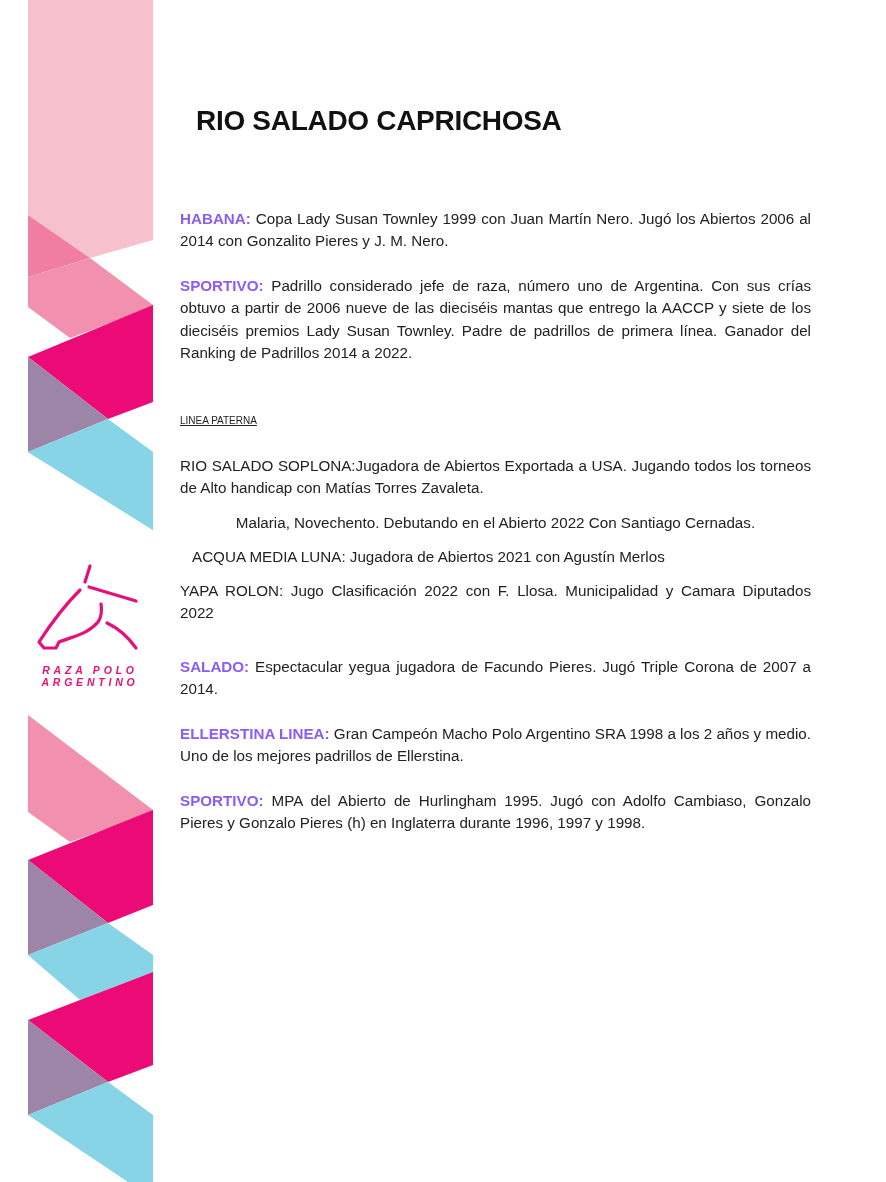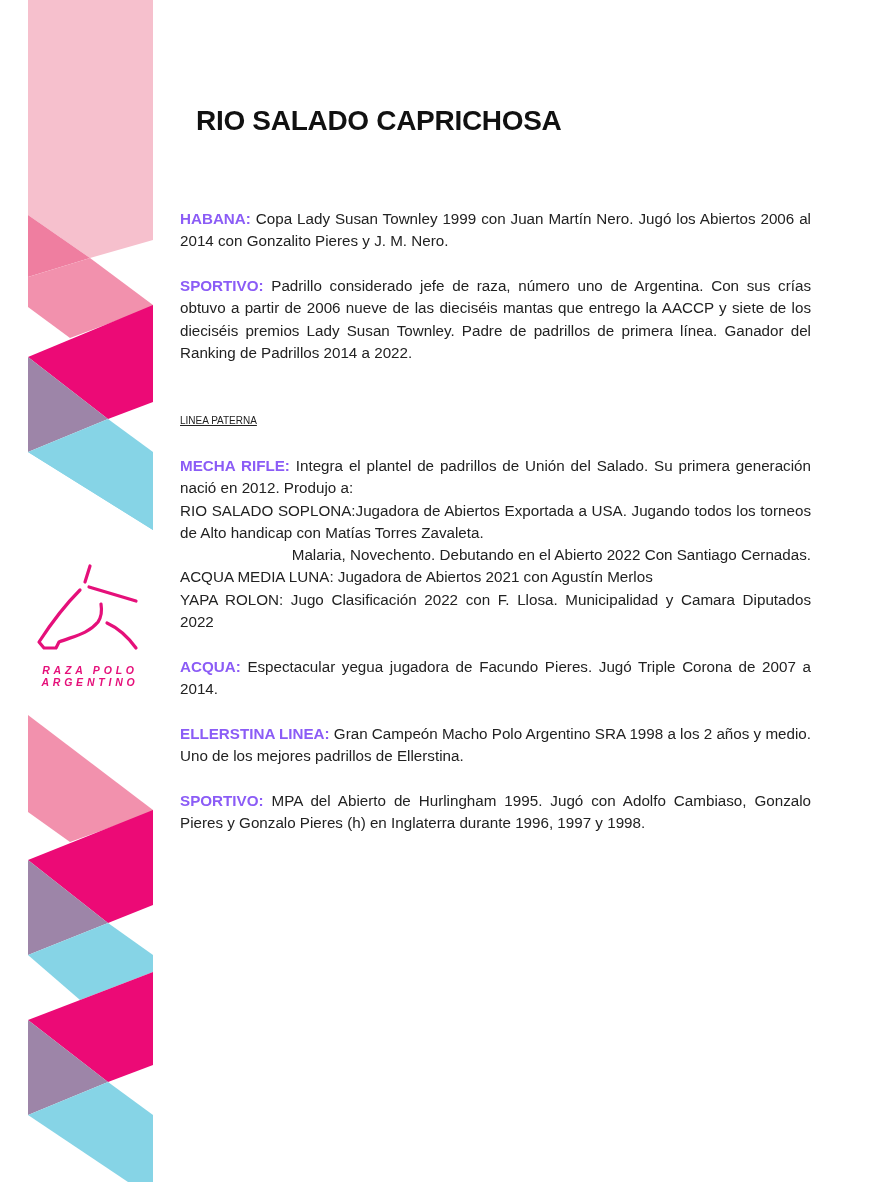--- a/index.html
+++ b/index.html
@@ -64,31 +64,28 @@
     <b>HABANA:</b><span> Copa Lady Susan Townley 1999 con Juan Martín Nero. Jugó los Abiertos 2006 al 2014 con Gonzalito Pieres y J. M. Nero.</span>
   </p>
 
   <p class="para last-left" style="top:275px;">
     <b>SPORTIVO:</b><span> Padrillo considerado jefe de raza, número uno de Argentina. Con sus crías obtuvo a partir de 2006 nueve de las dieciséis mantas que entrego la AACCP y siete de los dieciséis premios Lady Susan Townley. Padre de padrillos de primera línea. Ganador del Ranking de Padrillos 2014 a 2022.</span>
   </p>
 
   <p class="section-heading">LINEA PATERNA</p>
 
   <div class="para" style="top:455px;">
-    <p style="margin:0;text-align:justify;text-align-last:left;">
-      <b>MECHA RIFLE:</b><span> Integra el plantel de padrillos de Unión del Salado. Su primera generación nació en 2012. Produjo a:</span>
-    </p>
     <p class="line" style="margin:0;text-align:justify;text-align-last:left;">RIO SALADO SOPLONA:Jugadora de Abiertos Exportada a USA. Jugando todos los torneos de Alto handicap con Matías Torres Zavaleta.</p>
-    <p class="line" style="margin:0;text-align:right;">Malaria, Novechento. Debutando en el  Abierto 2022 Con Santiago Cernadas.</p>
-    <p class="line" style="margin:0;text-align:left;">ACQUA MEDIA LUNA:  Jugadora de Abiertos 2021 con Agustín Merlos</p>
+    <p class="line" style="margin:12px;text-align:center;">Malaria, Novechento. Debutando en el  Abierto 2022 Con Santiago Cernadas.</p>
+    <p class="line" style="margin:12px;text-align:left;">ACQUA MEDIA LUNA:  Jugadora de Abiertos 2021 con Agustín Merlos</p>
     <p class="line" style="margin:0;text-align:justify;text-align-last:left;">YAPA ROLON: Jugo Clasificación 2022 con F. Llosa. Municipalidad y Camara Diputados 2022</p>
   </div>
 
   <p class="para last-left" style="top:656px;">
-    <b>ACQUA:</b><span> Espectacular yegua jugadora de Facundo Pieres. Jugó Triple Corona de 2007 a 2014.</span>
+    <b>SALADO:</b><span> Espectacular yegua jugadora de Facundo Pieres. Jugó Triple Corona de 2007 a 2014.</span>
   </p>
 
   <p class="para last-left" style="top:723px;">
     <b>ELLERSTINA LINEA:</b><span> Gran Campeón Macho Polo Argentino SRA 1998 a los 2 años y medio. Uno de los mejores padrillos de Ellerstina.</span>
   </p>
 
   <p class="para last-left" style="top:790px;">
     <b>SPORTIVO:</b><span> MPA del Abierto de Hurlingham 1995. Jugó con Adolfo Cambiaso, Gonzalo Pieres y Gonzalo Pieres (h) en Inglaterra durante 1996, 1997 y 1998.</span>
   </p>
 </div>

